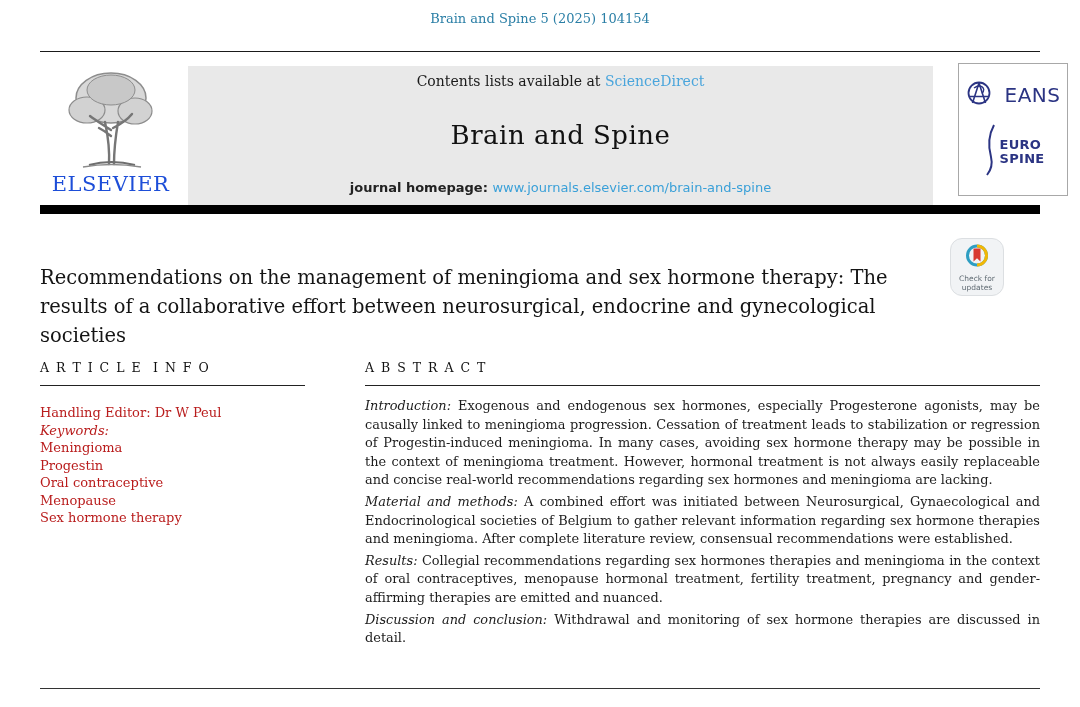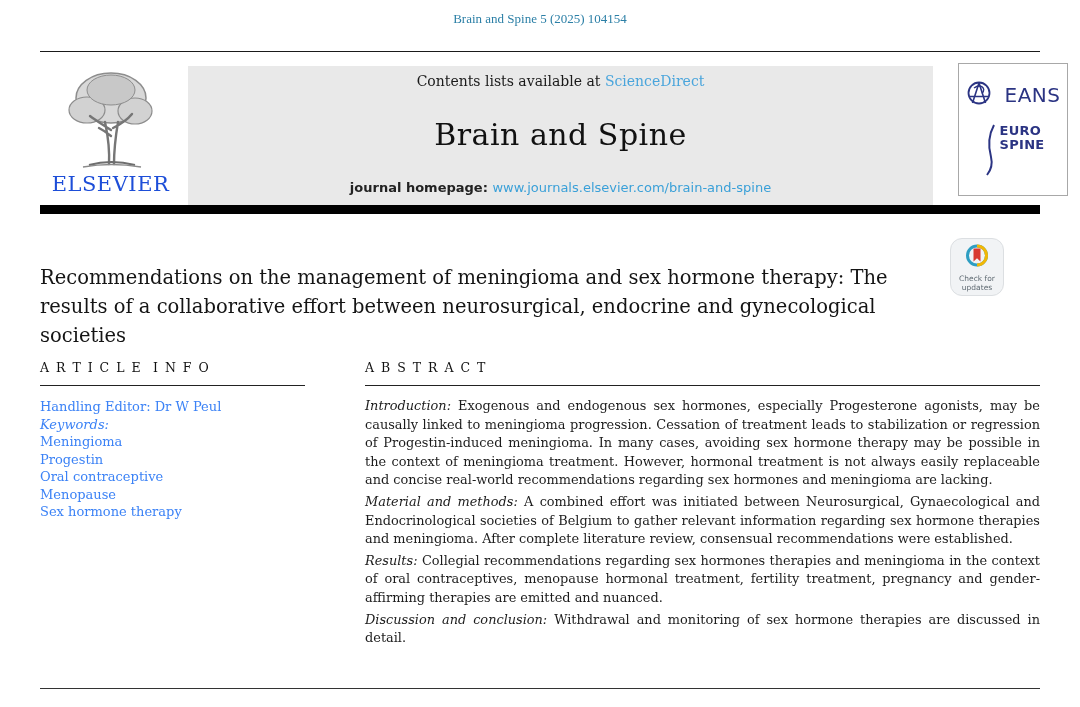--- a/index.html
+++ b/index.html
@@ -5,52 +5,52 @@
   * { box-sizing: border-box; margin: 0; padding: 0; }
   html, body { background: #ffffff; }
   body {
     width: 1080px; height: 707px; position: relative; overflow: hidden;
     font-family: "DejaVu Serif", serif; color: #1c1c1c;
   }
   .abs { position: absolute; }
 
   
   .citation-row { top: 8px; left: 0; width: 1080px; text-align: center; }
-  .citation-link { color: #2b7fa6; font-size: 13px; text-decoration: none; font-family: Liberation Serif, serif; }
+  .citation-link { color: #2b7fa6; font-size: 13px; text-decoration: none; }
 
   
   .rule-top    { top: 51px;  left: 40px; width: 1000px; border-top: 1.5px solid #1a1a1a; }
   .black-bar   { top: 205px; left: 40px; width: 1000px; height: 9px; background: #000; }
   .rule-bottom { top: 688px; left: 40px; width: 1000px; border-top: 1.5px solid #333; }
 
   
   .masthead-band {
     top: 66px; left: 188px; width: 745px; height: 139px;
     background: #e9e9e9; display: flex; flex-direction: column;
     align-items: center; justify-content: space-between; padding: 7px 0 10px 0;
   }
   .contents-line { font-size: 14px; color: #1a1a1a; }
   .sciencedirect-link { color: #4aa5dc; text-decoration: none; }
-  .journal-title { font-size: 30px; color: #111; letter-spacing: 0.5px; }
+  .journal-title { font-size: 26px; color: #111; letter-spacing: 0.5px; }
   .homepage-line { font-family: "DejaVu Sans", sans-serif; font-size: 13px; color: #222; font-weight: bold; }
   .homepage-link { color: #3aa0d8; text-decoration: none; font-weight: normal; }
 
   
   .elsevier-block { top: 66px; left: 38px; width: 145px; height: 132px; text-align: center; }
   .elsevier-wordmark { font-family: "DejaVu Serif", serif; color: #1d4ed8; font-size: 21px; letter-spacing: 0.5px; margin-top: -2px; }
 
   
   .society-box {
     top: 63px; left: 958px; width: 110px; height: 133px;
     border: 1px solid #a8a8a8; background: #fff;
     display: flex; flex-direction: column; align-items: center; justify-content: center; gap: 14px;
   }
   .eans-row { display: flex; align-items: center; gap: 13px; }
   .eans-text { font-family: "DejaVu Sans", sans-serif; font-size: 20px; color: #2b3483; letter-spacing: 0.5px; }
-  .eurospine-row { display: flex; gap: 2px; }
+  .eurospine-row { display: flex; align-items: center; gap: 2px; }
   .eurospine-text { font-family: "DejaVu Sans", sans-serif; font-weight: bold; font-size: 13px; line-height: 14px; color: #2b3483; letter-spacing: 0.3px; }
 
   
   .article-title {
     top: 263px; left: 40px; width: 900px;
     font-size: 19.5px; line-height: 29px; color: #141414;
   }
 
   
   .check-badge {
@@ -59,21 +59,21 @@
     display: flex; flex-direction: column; align-items: center; justify-content: center;
     cursor: pointer;
   }
   .check-badge-text { font-family: "DejaVu Sans", sans-serif; font-size: 7.5px; line-height: 9px; color: #5f6a72; text-align: center; }
 
   
   .col-heading { font-size: 12.5px; color: #111; letter-spacing: 1.5px; white-space: pre; }
   .col-rule { border-top: 1.5px solid #222; margin-top: 10px; }
 
   .info-col { top: 360px; left: 40px; width: 265px; }
-  .info-items { margin-top: 12px; font-size: 13px; line-height: 17.5px; color: #3b82f6; }
+  .info-items { margin-top: 18px; font-size: 13px; line-height: 17.5px; color: #b91c1c; }
   .keywords-label { font-style: italic; }
 
   .abstract-col { top: 360px; left: 365px; width: 675px; }
   .abstract-body { margin-top: 11px; }
   .abstract-para {
     font-size: 12.9px; line-height: 18.6px; text-align: justify;
     color: #1c1c1c; margin-bottom: 3px;
   }
   .para-label { font-style: italic; }
 </style>

